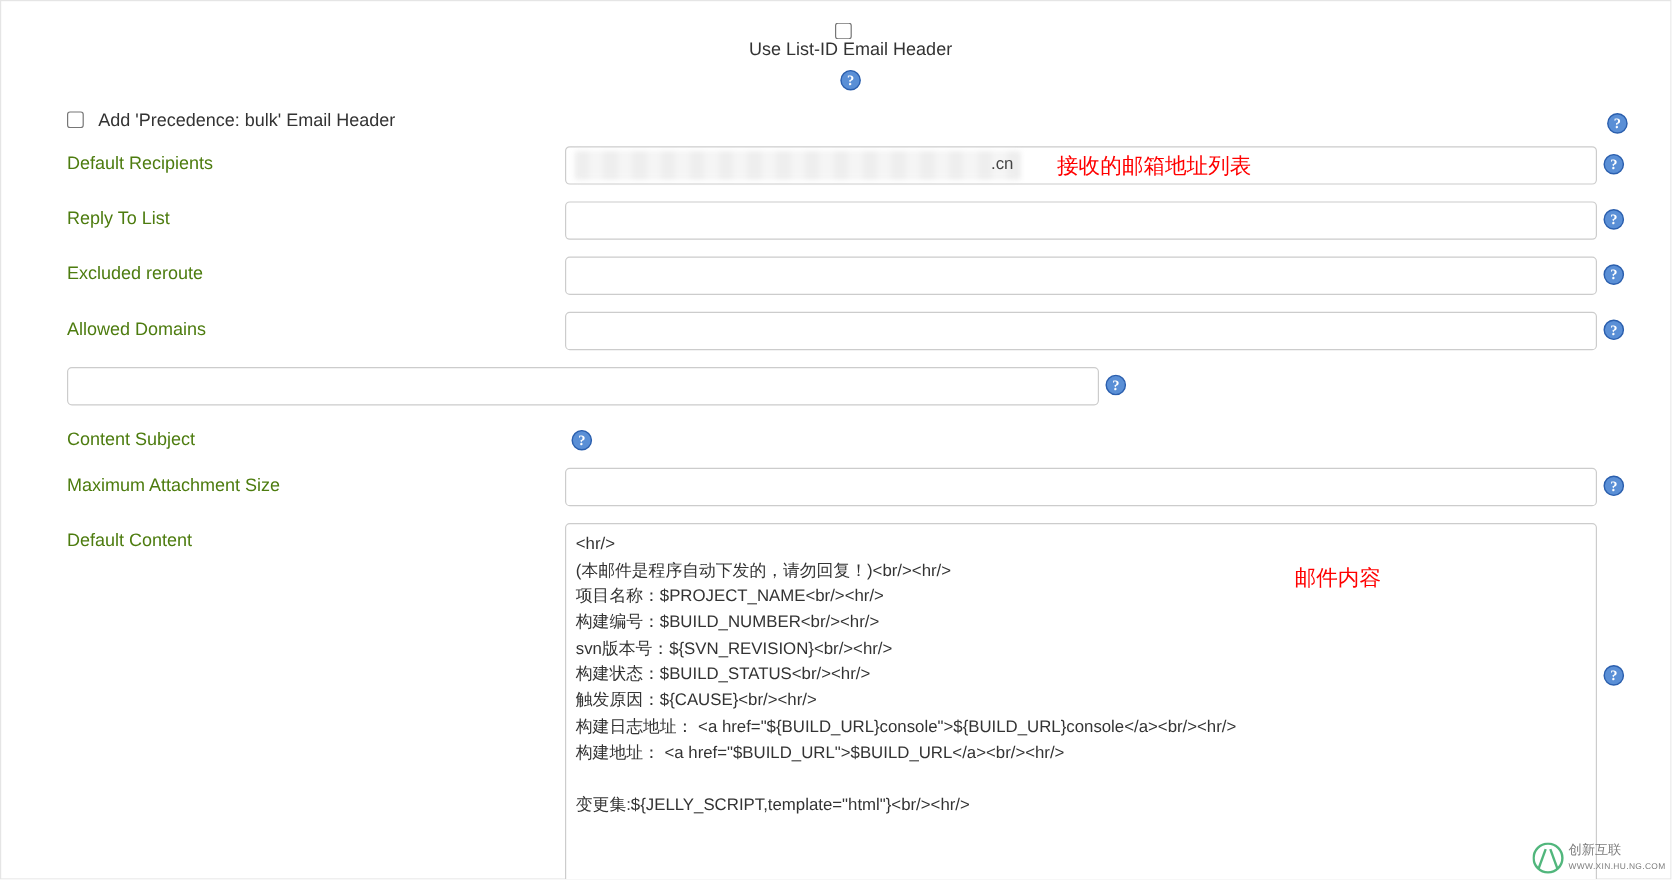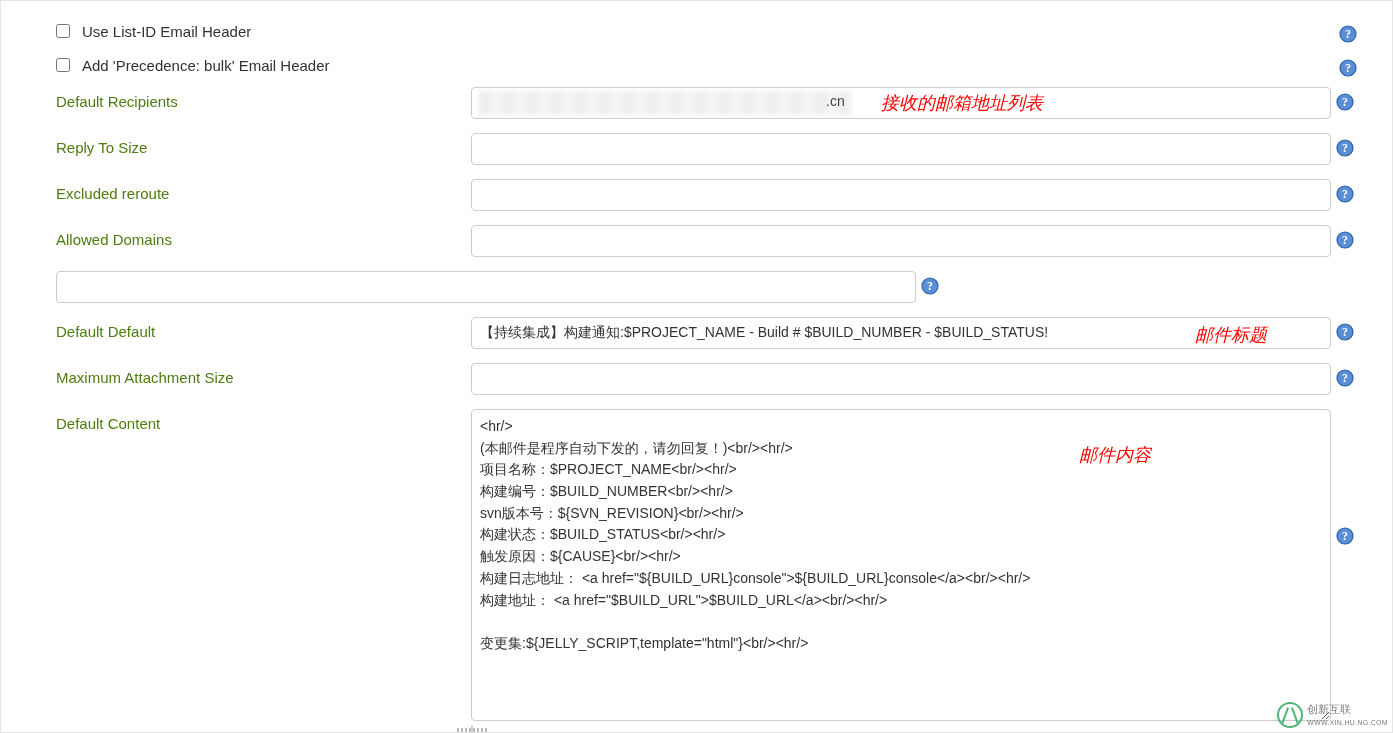--- a/index.html
+++ b/index.html
@@ -17,21 +17,21 @@
     overflow-y: scroll;
   }
   .scroll-area::-webkit-scrollbar { width: 14px; }
   .scroll-area::-webkit-scrollbar-track { background: #f0f0f0; }
   .scroll-area::-webkit-scrollbar-thumb { background: #b8b8b8; border-radius: 2px; }
   .content { padding: 10px 30px 40px 55px; min-height: 900px; }
   .form-row { display: flex; align-items: flex-start; margin-bottom: 14px; }
   .checkbox-row { display: flex; align-items: center; margin-bottom: 10px; min-height: 22px; }
   .checkbox-row input[type=checkbox] { margin: 0 12px 0 0; width:14px; height:14px; }
   .checkbox-row .cb-label { font-size: 15px; color:#333; }
-  .checkbox-row.first { margin-top: 8px; }
+  .checkbox-row.first { margin-top: 8px; flex-direction: column; }
   .label-col {
     width: 415px; flex: 0 0 415px;
     font-size: 15px; color:#4d7c0f; padding-top: 6px;
   }
   .field-col {
     flex: 1; position: relative; display: flex; align-items: flex-start;
     max-width: 860px;
   }
   .help-col {
     width: 28px; flex: 0 0 28px; display:flex; align-items:center; justify-content:center;
@@ -40,21 +40,21 @@
   .help-col.top { align-items:flex-start; }
   input.text-input, textarea.text-area {
     width: 100%; border: 1px solid #ccc; border-radius: 4px;
     padding: 6px 8px; font-size: 14px; color:#333; background:#fff;
     font-family: inherit;
   }
   input.text-input { height: 32px; }
   textarea.text-area { height: 312px; resize: vertical; line-height: 1.55; }
   .annotation {
     position: absolute; color: #f00; font-size: 18px;
-    white-space: nowrap; pointer-events: none; font-style: italic;
+    white-space: nowrap; pointer-events: none;
   }
   .annot-recipients { left: 410px; top: 4px; }
   .annot-subject    { right: 64px; top: 6px; }
   .annot-content    { left: 608px; top: 34px; }
   .help-icon {
     width: 18px; height: 18px; display:inline-block;
   }
   .pix-blur {
     position:absolute; left:8px; top:4px; height:24px; width:372px;
     background: repeating-linear-gradient(90deg,#eee,#eee 12px,#f5f5f5 12px,#f5f5f5 24px);
@@ -129,21 +129,21 @@
         </div>
         <div class="help-col">
             <svg class="help-icon" viewBox="0 0 18 18">
   <circle cx="9" cy="9" r="8" fill="#5a8fd6" stroke="#2b5fae" stroke-width="1.2"></circle>
   <text x="9" y="13" text-anchor="middle" font-size="12" font-weight="bold" fill="#fff" font-family="Georgia,serif">?</text>
 </svg>
           </div>
       </div>
 
       <div class="form-row">
-        <div class="label-col">Reply To Size</div>
+        <div class="label-col">Reply To List</div>
         <div class="field-col">
           <input class="text-input" type="text" value="" style="">
         </div>
         <div class="help-col">
             <svg class="help-icon" viewBox="0 0 18 18">
   <circle cx="9" cy="9" r="8" fill="#5a8fd6" stroke="#2b5fae" stroke-width="1.2"></circle>
   <text x="9" y="13" text-anchor="middle" font-size="12" font-weight="bold" fill="#fff" font-family="Georgia,serif">?</text>
 </svg>
           </div>
       </div>
@@ -180,25 +180,21 @@
         </div>
         <div class="help-col">
             <svg class="help-icon" viewBox="0 0 18 18">
   <circle cx="9" cy="9" r="8" fill="#5a8fd6" stroke="#2b5fae" stroke-width="1.2"></circle>
   <text x="9" y="13" text-anchor="middle" font-size="12" font-weight="bold" fill="#fff" font-family="Georgia,serif">?</text>
 </svg>
           </div>
       </div>
 
       <div class="form-row">
-        <div class="label-col">Default Default</div>
-        <div class="field-col" style="position:relative;">
-          <input class="text-input" type="text" value="【持续集成】构建通知:$PROJECT_NAME - Build # $BUILD_NUMBER - $BUILD_STATUS!" style="">
-          <div class="annotation annot-subject">邮件标题</div>
-        </div>
+        <div class="label-col">Content Subject</div>
         <div class="help-col">
             <svg class="help-icon" viewBox="0 0 18 18">
   <circle cx="9" cy="9" r="8" fill="#5a8fd6" stroke="#2b5fae" stroke-width="1.2"></circle>
   <text x="9" y="13" text-anchor="middle" font-size="12" font-weight="bold" fill="#fff" font-family="Georgia,serif">?</text>
 </svg>
           </div>
       </div>
 
       <div class="form-row">
         <div class="label-col">Maximum Attachment Size</div>

